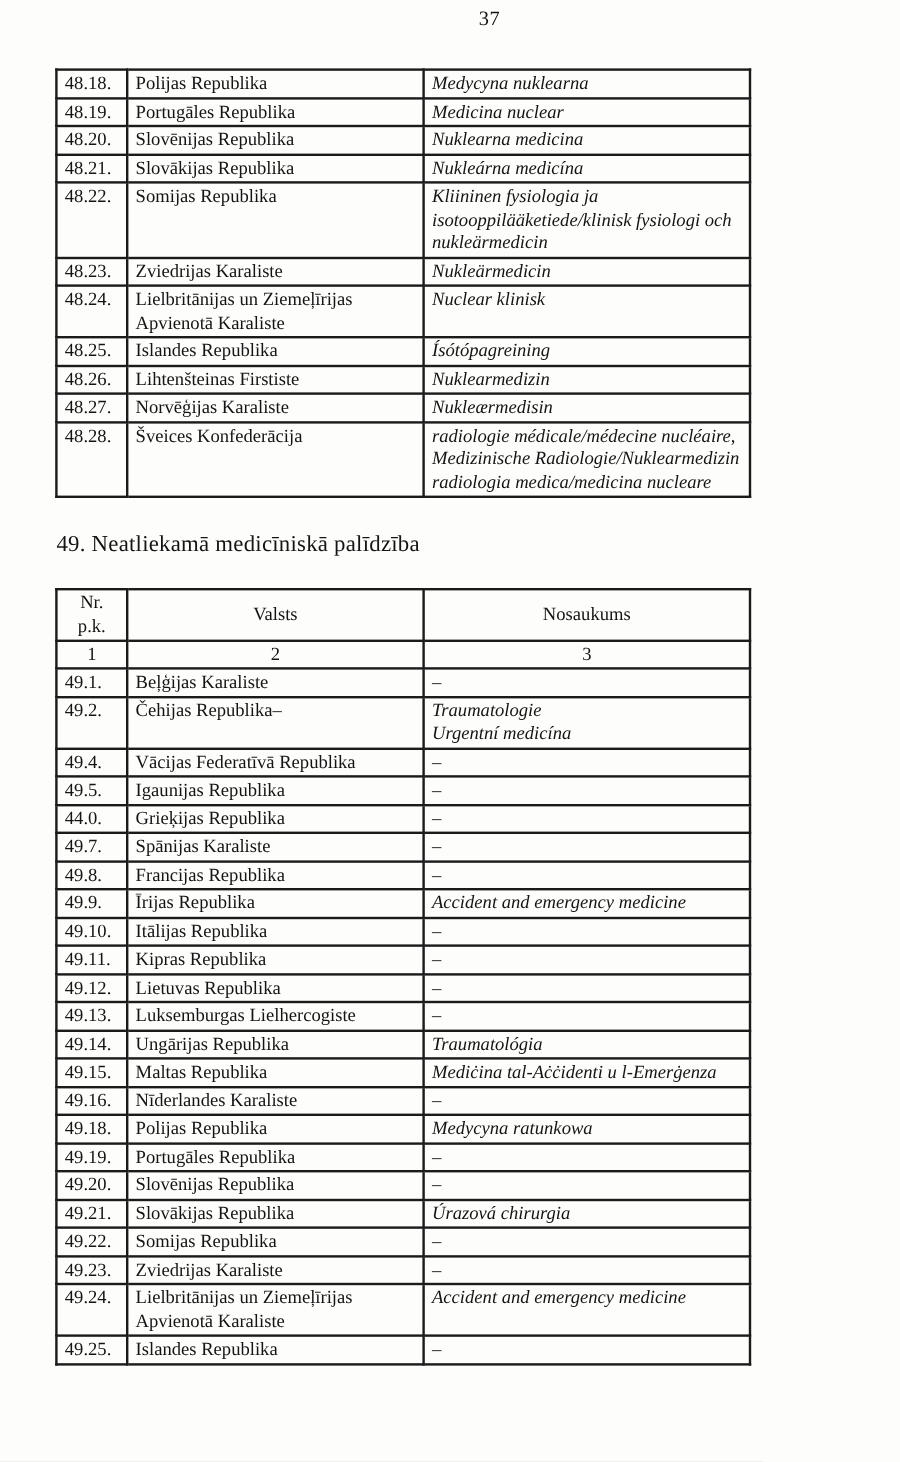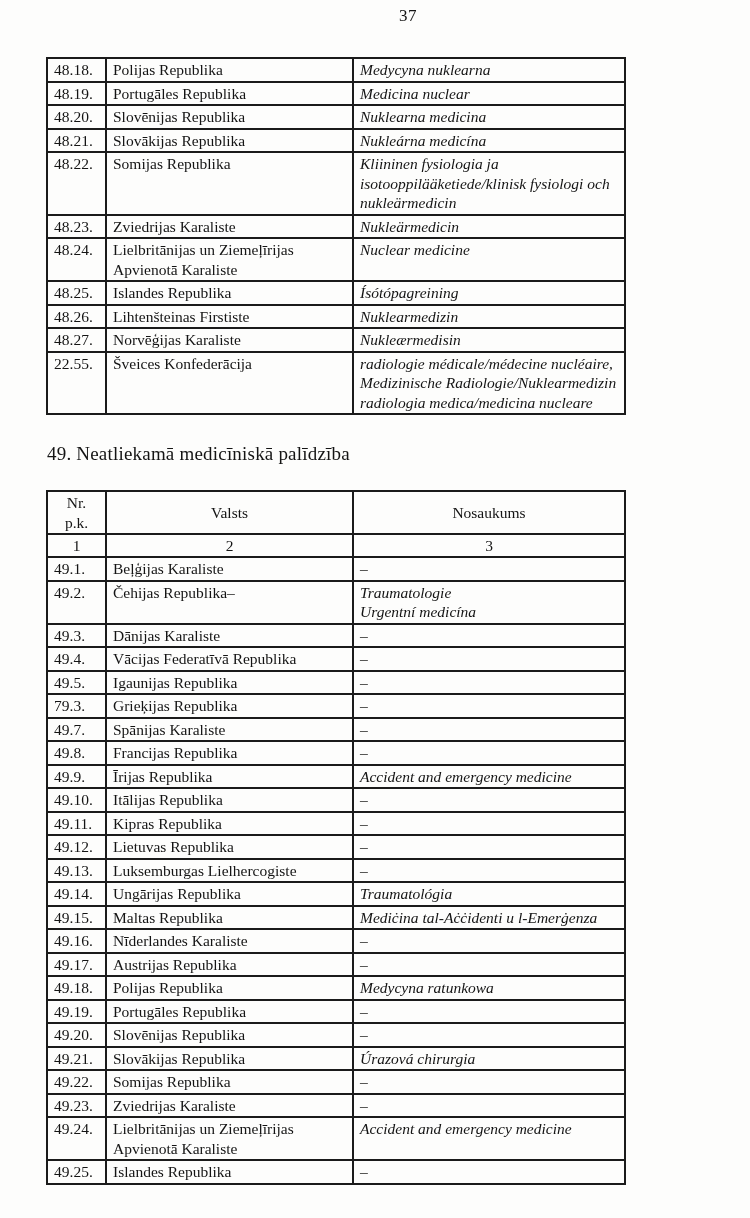--- a/index.html
+++ b/index.html
@@ -101,39 +101,39 @@
 nukleärmedicin</td>
         </tr>
         <tr>
           <td class="cell-nr">48.23.</td>
           <td class="cell-country">Zviedrijas Karaliste</td>
           <td class="cell-name">Nukleärmedicin</td>
         </tr>
         <tr>
           <td class="cell-nr">48.24.</td>
           <td class="cell-country">Lielbritānijas un Ziemeļīrijas Apvienotā Karaliste</td>
-          <td class="cell-name">Nuclear medicine</td>
+          <td class="cell-name">Nuclear klinisk</td>
         </tr>
         <tr>
           <td class="cell-nr">48.25.</td>
           <td class="cell-country">Islandes Republika</td>
           <td class="cell-name">Ísótópagreining</td>
         </tr>
         <tr>
           <td class="cell-nr">48.26.</td>
           <td class="cell-country">Lihtenšteinas Firstiste</td>
           <td class="cell-name">Nuklearmedizin</td>
         </tr>
         <tr>
           <td class="cell-nr">48.27.</td>
           <td class="cell-country">Norvēģijas Karaliste</td>
           <td class="cell-name">Nukleærmedisin</td>
         </tr>
         <tr>
-          <td class="cell-nr">22.55.</td>
+          <td class="cell-nr">48.28.</td>
           <td class="cell-country">Šveices Konfederācija</td>
           <td class="cell-name">radiologie médicale/médecine nucléaire,
 Medizinische Radiologie/Nuklearmedizin
 radiologia medica/medicina nucleare</td>
         </tr>
       </tbody>
   </table>
 
   <h2 class="section-heading">49. Neatliekamā medicīniskā palīdzība</h2>
 
@@ -161,36 +161,31 @@
           <td class="cell-country">Beļģijas Karaliste</td>
           <td class="cell-name">–</td>
         </tr>
         <tr>
           <td class="cell-nr">49.2.</td>
           <td class="cell-country">Čehijas Republika–</td>
           <td class="cell-name">Traumatologie
 Urgentní medicína</td>
         </tr>
         <tr>
-          <td class="cell-nr">49.3.</td>
-          <td class="cell-country">Dānijas Karaliste</td>
-          <td class="cell-name">–</td>
-        </tr>
-        <tr>
           <td class="cell-nr">49.4.</td>
           <td class="cell-country">Vācijas Federatīvā Republika</td>
           <td class="cell-name">–</td>
         </tr>
         <tr>
           <td class="cell-nr">49.5.</td>
           <td class="cell-country">Igaunijas Republika</td>
           <td class="cell-name">–</td>
         </tr>
         <tr>
-          <td class="cell-nr">79.3.</td>
+          <td class="cell-nr">44.0.</td>
           <td class="cell-country">Grieķijas Republika</td>
           <td class="cell-name">–</td>
         </tr>
         <tr>
           <td class="cell-nr">49.7.</td>
           <td class="cell-country">Spānijas Karaliste</td>
           <td class="cell-name">–</td>
         </tr>
         <tr>
           <td class="cell-nr">49.8.</td>
@@ -231,25 +226,20 @@
           <td class="cell-nr">49.15.</td>
           <td class="cell-country">Maltas Republika</td>
           <td class="cell-name">Mediċina tal-Aċċidenti u l-Emerġenza</td>
         </tr>
         <tr>
           <td class="cell-nr">49.16.</td>
           <td class="cell-country">Nīderlandes Karaliste</td>
           <td class="cell-name">–</td>
         </tr>
         <tr>
-          <td class="cell-nr">49.17.</td>
-          <td class="cell-country">Austrijas Republika</td>
-          <td class="cell-name">–</td>
-        </tr>
-        <tr>
           <td class="cell-nr">49.18.</td>
           <td class="cell-country">Polijas Republika</td>
           <td class="cell-name">Medycyna ratunkowa</td>
         </tr>
         <tr>
           <td class="cell-nr">49.19.</td>
           <td class="cell-country">Portugāles Republika</td>
           <td class="cell-name">–</td>
         </tr>
         <tr>

